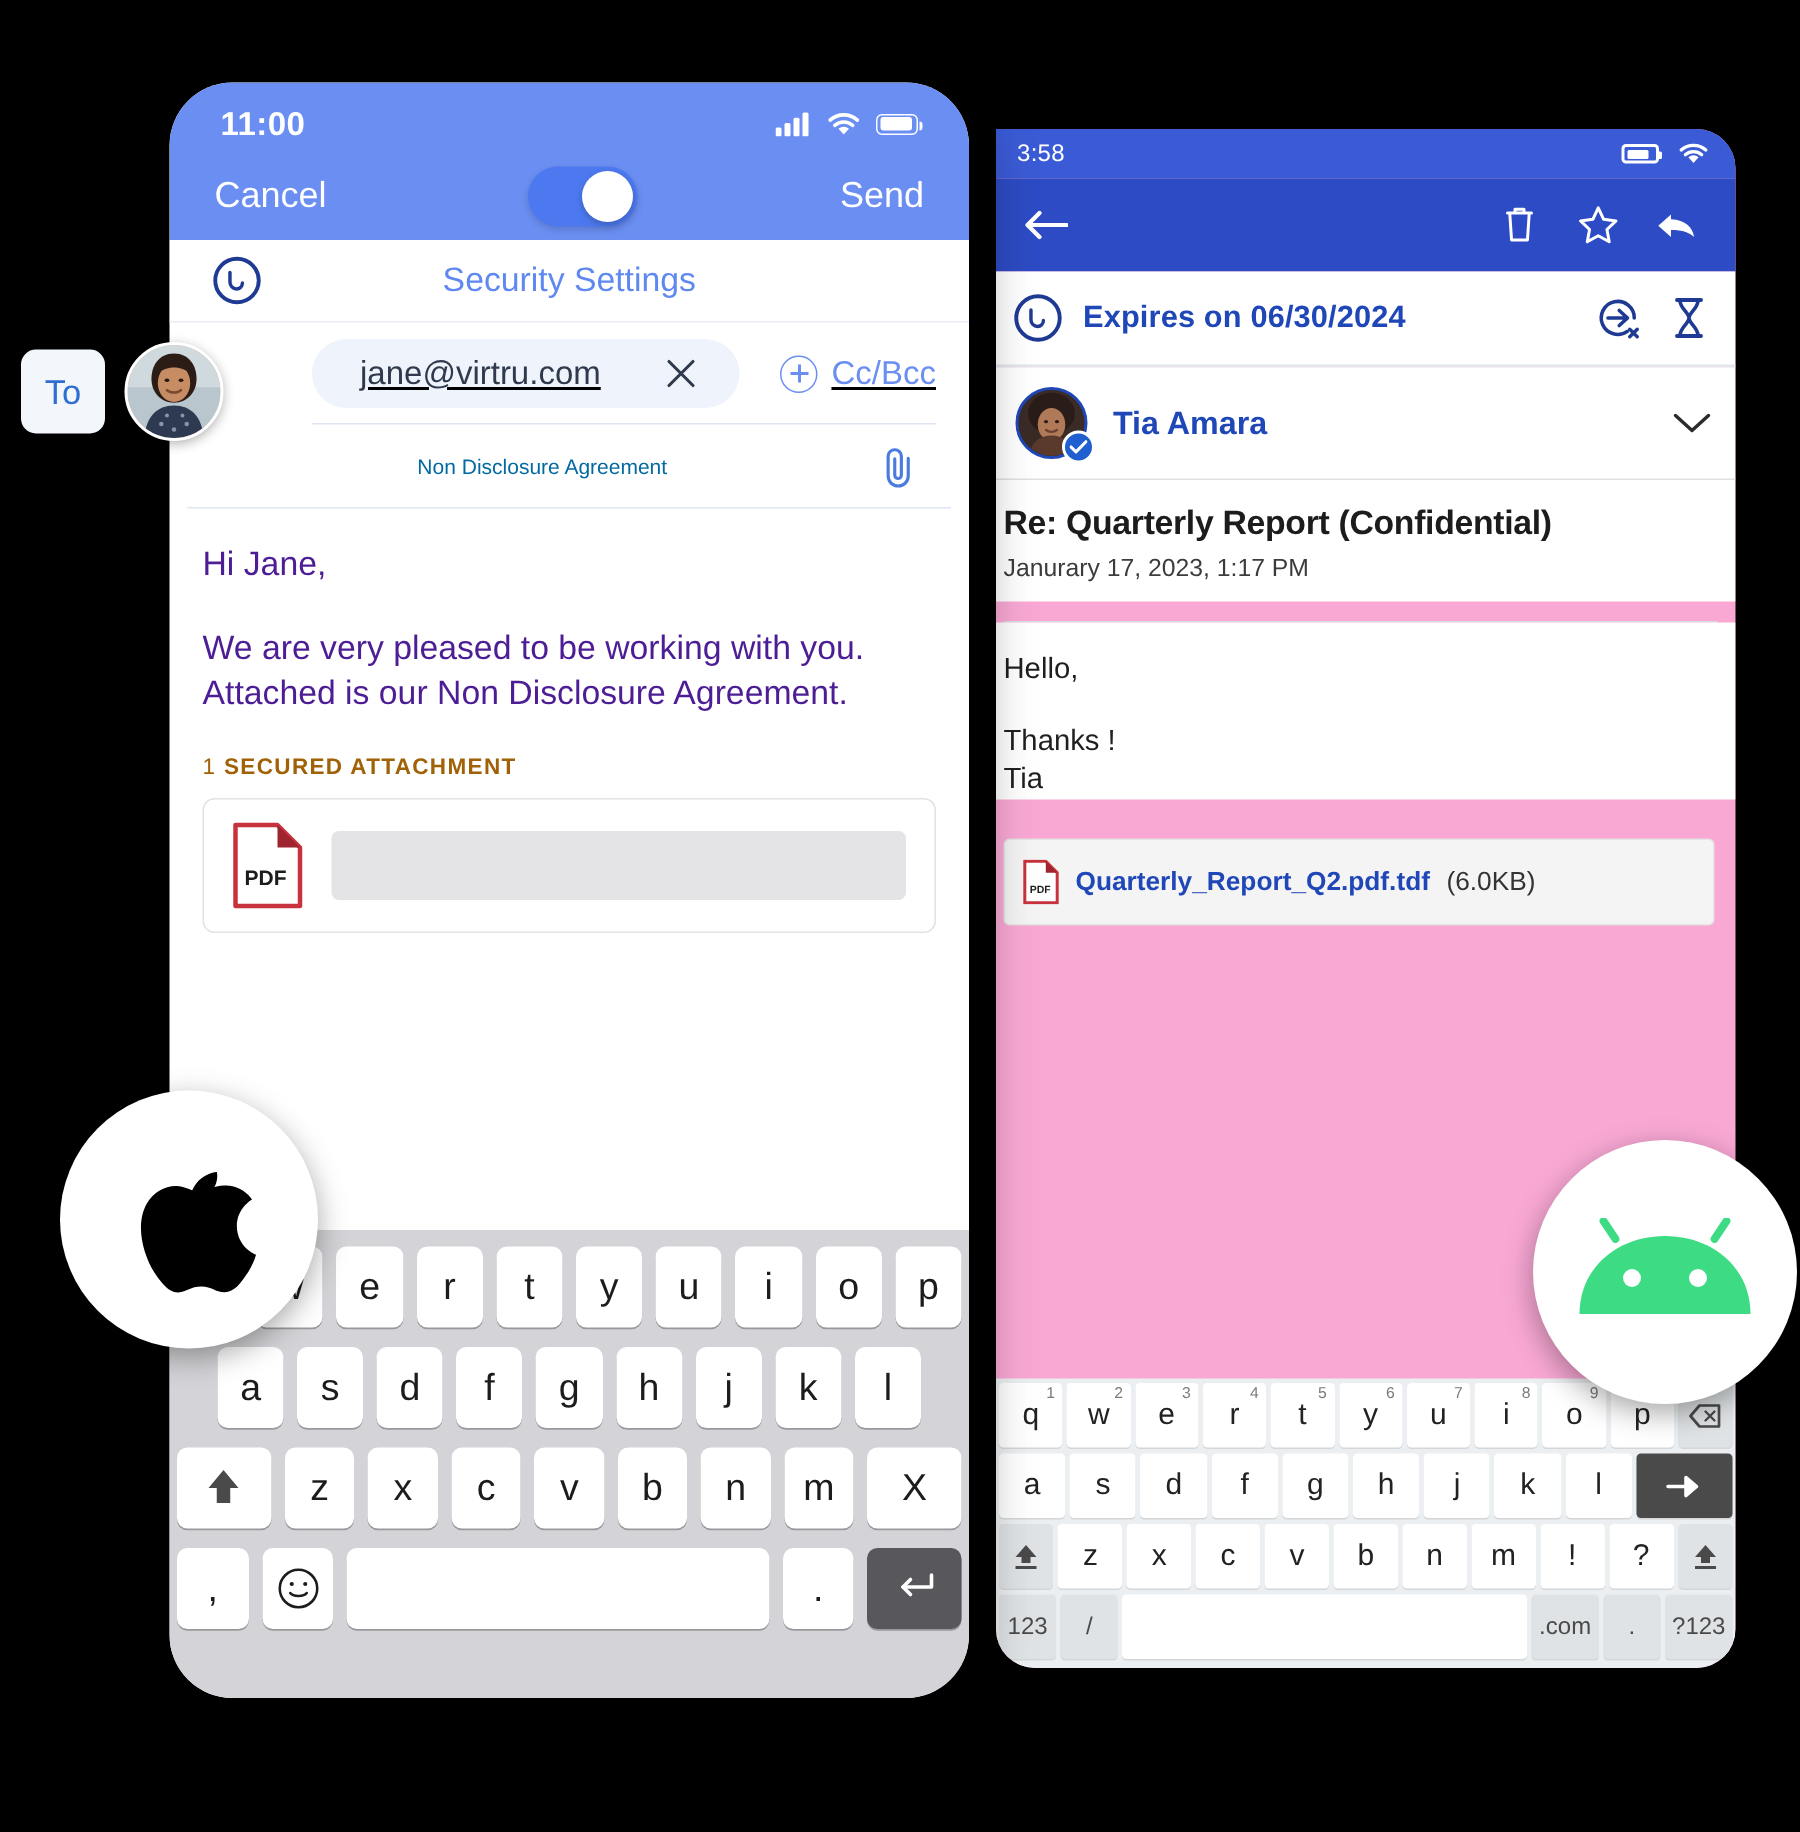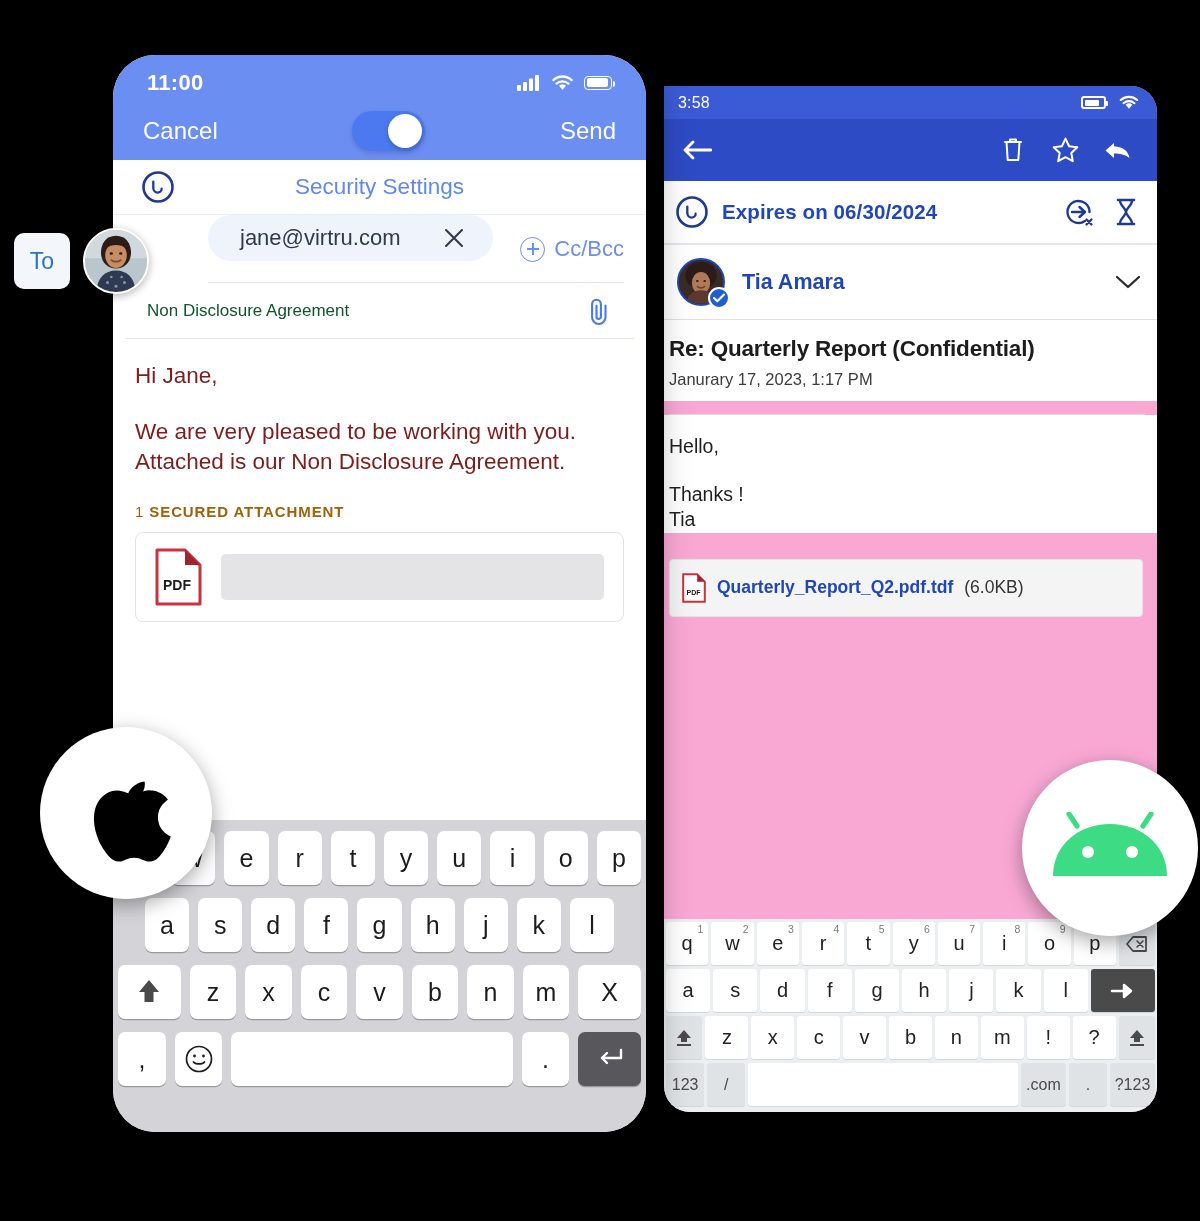--- a/index.html
+++ b/index.html
@@ -154,43 +154,43 @@
 
   .ios-security {
     height: 55px; background:#fff; display:flex; align-items:center; padding: 0 28px; position:relative;
     border-bottom: 1px solid #e8ecf6;
   }
   .ios-security .logo { width:34px; height:34px; flex:0 0 auto; }
   .ios-security .title {
     position:absolute; left:0; right:0; text-align:center; color:#5f88f0; font-size:22.5px;
   }
 
-  .ios-to-row { height: 68px; display:flex; padding-left: 95px; padding-right: 22px; position:relative; }
+  .ios-to-row { height: 68px; display:flex; align-items:center; padding-left: 95px; padding-right: 22px; position:relative;text-decoration:underline; }
   .chip-email {
     background:#eef3fc; border-radius: 26px; height:46px; display:flex; align-items:center;
     padding: 0 22px 0 32px; gap: 42px; min-width: 285px;
   }
   .chip-email .addr { font-size: 22px; color:#2f3b4d; }
   .ccbcc { margin-left: auto; display:flex; align-items:center; gap:9px; color:#6b8ef2; font-size:22px; }
   .ccbcc .plus { width:25px; height:25px; border:1.6px solid #6b8ef2; border-radius:50%; position:relative; }
   .ccbcc .plus::before, .ccbcc .plus::after {
     content:""; position:absolute; background:#6b8ef2;
   }
   .ccbcc .plus::before { left:5.5px; right:5.5px; top:10.7px; height:1.6px; }
   .ccbcc .plus::after { top:5.5px; bottom:5.5px; left:10.7px; width:1.6px; }
   .to-underline { position:absolute; left:95px; right:22px; bottom:0; height:1px; background:#dfe5f4; }
 
   .ios-subject-row {
     height: 56px; display:flex; align-items:center; padding: 0 22px 0 22px; gap:10px;
     border-bottom:1px solid #dfe5f4; margin: 0 12px;
   }
-  .ios-subject-row .sub { flex:1 1 auto; font-size: 17px; color:#14532d; }
+  .ios-subject-row .sub { flex:1 1 auto; font-size: 14px; color:#0369a1;text-align:center; }
   .clip { width:26px; height:30px; }
 
-  .ios-body { padding: 22px 22px 0 22px; font-size: 22.5px; color:#7f1d1d; line-height:1.33; }
+  .ios-body { padding: 22px 22px 0 22px; font-size: 22.5px; color:#4c1d95; line-height:1.33; }
   .ios-body p { margin-bottom: 26px; }
 
   .sec-attach-label {
     margin: 25px 0 12px 22px; font-size: 15px; letter-spacing: .9px; color:#a16207; font-weight:bold;
   }
   .sec-attach-label .num { font-weight:normal; }
   .attach-box {
     margin: 0 22px; border:1px solid #e2e2e2; border-radius:8px; height:90px;
     display:flex; align-items:center; gap:19px; padding: 0 19px; background:#fff;
   }

